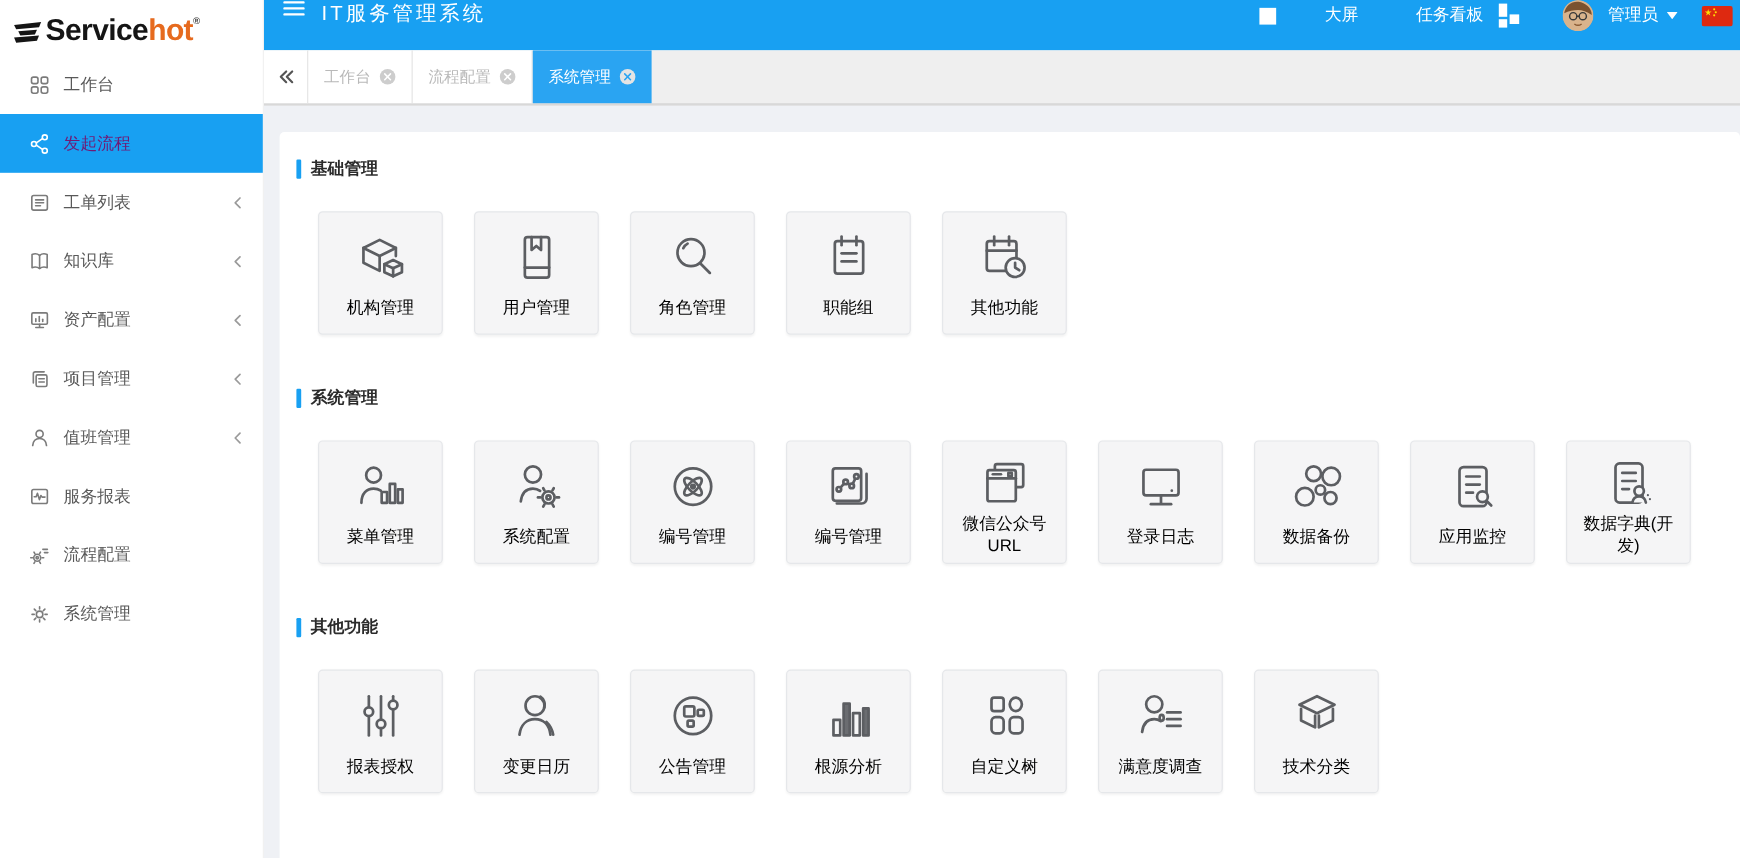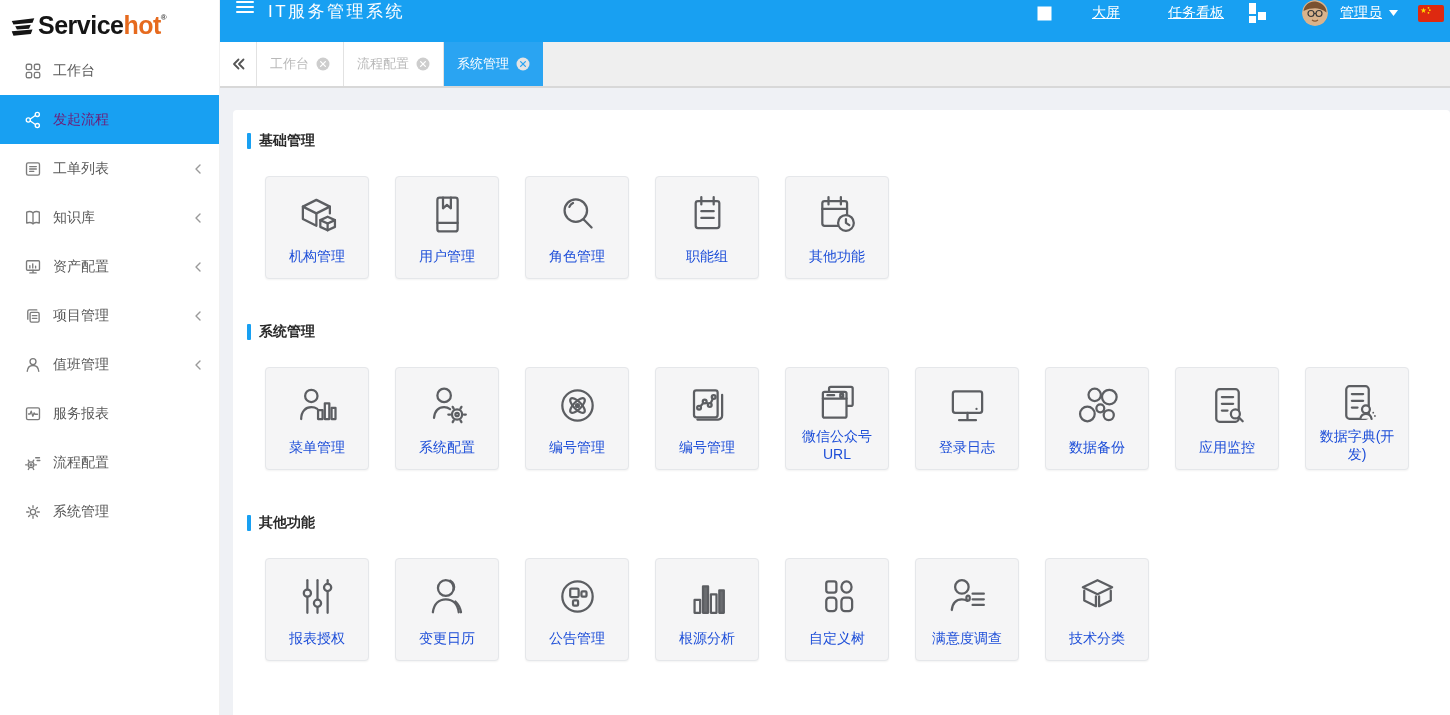--- a/index.html
+++ b/index.html
@@ -20,24 +20,24 @@
   .nav-item { height:49px; display:flex; align-items:center; padding-left:24px; position:relative; color:#595959; font-size:14px; cursor:pointer; }
   .nav-item svg.nicon { margin-right:11px; color:#7b7b7b; flex:0 0 auto; }
   .nav-item.active { background:#18A0F2; color:#701a75; }
   .nav-item.active svg.nicon { color:#fff; }
   .chev { position:absolute; right:16px; top:50%; margin-top:-6px; }
   
   .topbar { position:absolute; left:220px; top:0; right:0; height:42px; background:#18A0F2; display:flex; align-items:flex-start; color:#fff; }
   .burger { margin:0 14px 0 16px; cursor:pointer; display:flex; }
   .h-title { font-size:17px; letter-spacing:2.5px; }
   .h-right { margin-left:auto; display:flex; align-items:center; padding-right:4px; font-size:14px; }
-  .hr-item { cursor:pointer; display:flex; align-items:center;text-decoration:underline; }
+  .hr-item { cursor:pointer; display:flex; align-items:center; }
   .fullscreen { margin-right:40px; }
   .bigscreen { margin-right:48px; }
-  .taskboard { margin-right:24px; }
+  .taskboard { margin-right:12px; }
   .layoutbtn { margin-right:34px; }
   .avatar { width:26px; height:26px; border-radius:50%; overflow:hidden; margin-right:12px; flex:0 0 auto; }
   .usermenu { margin-right:20px; gap:7px; }
   .flagbtn { margin-right:2px; }
   
   .tabbar { position:absolute; left:220px; top:42px; right:0; height:46px; background:#efefef; border-bottom:2px solid #d8d8d8; display:flex; z-index:2; }
   .collapse { width:37px; height:44px; background:#fff; display:flex; align-items:center; justify-content:center; border-right:1px solid #e2e2e2; cursor:pointer; }
   .tab { height:44px; background:#fff; padding:0 13px; display:flex; align-items:center; gap:7px; font-size:13px; color:#b9b9b9; border-right:1px solid #e2e2e2; cursor:pointer; white-space:nowrap; }
   .tab.active { background:#2aa4f2; color:#fff; border-right:none; }
   
@@ -45,21 +45,21 @@
   .panel { position:absolute; left:13px; top:22px; right:0; height:653px; background:#fff; border-radius:4px; padding-top:22px; }
   .section { margin-bottom:44px; }
   .sec-head { display:flex; align-items:center; margin-left:14px; height:18px; }
   .sec-bar { width:4px; height:16px; background:#18A0F2; margin-right:8px; border-radius:1px; }
   .sec-title { font-size:14px; font-weight:700; color:#2b2b2b; }
   .cards { display:flex; gap:26px; margin:26px 0 0 32px; }
   .card { width:104px; height:103px; background:#F5F5F6; border:1px solid #E5E7EA; border-radius:4px;
           box-shadow:0 1px 2px rgba(0,0,0,.05); display:flex; flex-direction:column; cursor:pointer; }
   .icon-wrap { height:56px; margin-top:9px; display:flex; align-items:center; justify-content:center; }
   .clabel { flex:1; display:flex; align-items:center; justify-content:center; text-align:center;
-            font-size:14px; color:#1d4ed8; line-height:1.25; padding:0 5px 6px; }
+            font-size:14px; color:#000000; line-height:1.25; padding:0 5px 6px; }
 </style>
 </head>
 <body>
 
 <aside class="sidebar">
   <div class="logo">
     <svg class="logo-s" width="26" height="26" viewBox="0 0 30 30">
       <g fill="#151515">
         <path d="M2 8 L28 5 L26 10 L4 12 Z"></path>
         <path d="M6 14 L24 12.5 L22 17 L8 18 Z"></path>

